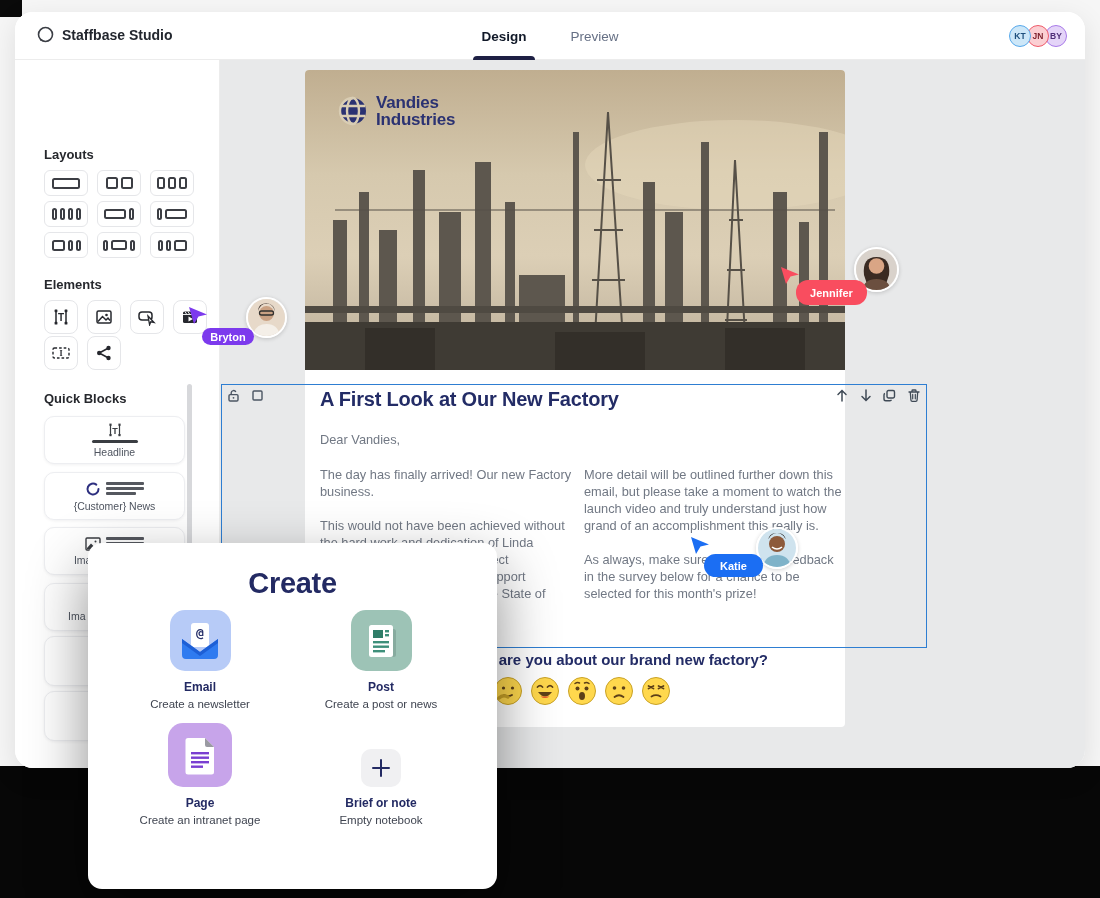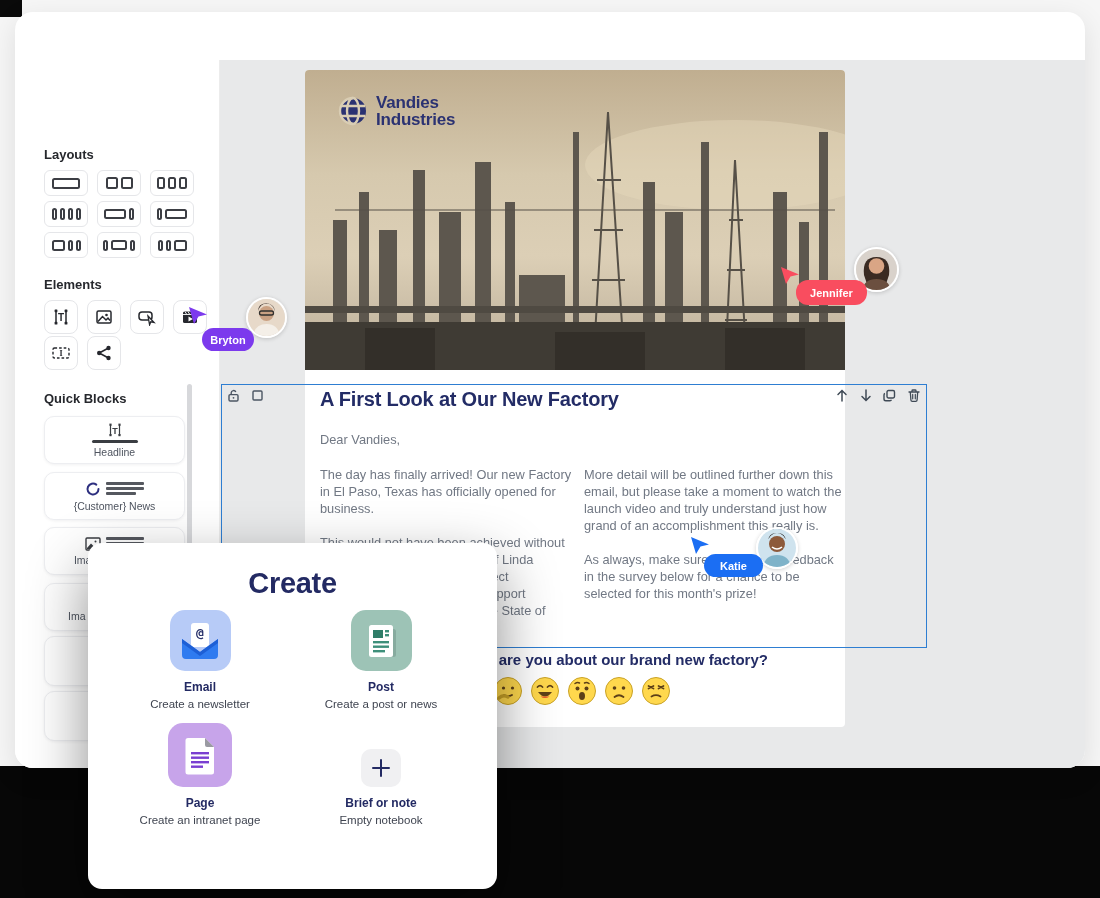--- a/index.html
+++ b/index.html
@@ -105,20 +105,38 @@
 </style>
 </head>
 <body>
 
 <div class="screen">
   <div class="bg-band"></div>
   <div class="bg-corner"></div>
 
   <div class="app">
 
+    <div class="topbar">
+      <div class="brandrow">
+        <svg class="sb-logo" viewBox="0 0 18 18">
+          <circle cx="9" cy="9" r="7.4" fill="none" stroke="#3b3e45" stroke-width="1.7"></circle>
+          <path d="M4.5 13.8 L3 16 L6 15" fill="#3b3e45" stroke="none"></path>
+        </svg>
+        <span class="app-name">Staffbase Studio</span>
+      </div>
+      <div class="tabs">
+        <div class="tab active">Design</div>
+        <div class="tab">Preview</div>
+      </div>
+      <div class="collab">
+        <div class="cv kt">KT</div>
+        <div class="cv jn">JN</div>
+        <div class="cv by">BY</div>
+      </div>
+    </div>
 
     <div class="sidebar">
       <div class="side-h" style="top:87px">Layouts</div>
 
       <div class="lay-btn" style="left:29px;top:110px">
           <i class="shp" style="width:28px;height:11px"></i>
         </div>
       <div class="lay-btn" style="left:82px;top:110px">
           <i class="shp" style="width:12px;height:12px"></i>
           <i class="shp" style="width:12px;height:12px"></i>
@@ -333,21 +351,20 @@
             <div class="brand-txt">Industries</div>
           </div>
         </div>
 
         <div class="doc-heading">A First Look at Our New Factory</div>
         <div class="doc-greeting">Dear Vandies,</div>
 
         <div class="col col-l">
           <p>
             <span class="ln">The day has finally arrived! Our new Factory</span>
-            <span class="ln">in El Paso, Texas has officially opened for</span>
             <span class="ln">business.</span>
           </p>
           <p>
             <span class="ln">This would not have been achieved without</span>
             <span class="ln">the hard work and dedication of Linda</span>
             <span class="ln">Christiansen, our Head of Project</span>
             <span class="ln">Management, as well as the support</span>
             <span class="ln">from the city of El Paso and the State of</span>
           </p>
         </div>
@@ -449,21 +466,21 @@
         </svg>
       <div class="avatar" style="left:231px;top:285px;width:41px;height:41px">
         <svg width="37" height="37" viewBox="0 0 37 37">
             <rect width="37" height="37" fill="#e7d9c9"></rect>
             <circle cx="18.5" cy="14.5" r="7.5" fill="#caa183"></circle>
             <path d="M10.5 12 a8 8 0 0 1 16 1 q1 -7 -8 -9 q-9 1 -8 8" fill="#2e2420"></path>
             <path d="M5 37 q2 -12 13.5 -12 q11.5 0 13.5 12 Z" fill="#f4efe8"></path>
             <rect x="11.5" y="12" width="14" height="4" rx="2" fill="none" stroke="#32312f" stroke-width="1.3"></rect>
           </svg>
       </div>
-      <div class="pill" style="left:187px;top:316px;width:52px;height:23px;background:#7c3aed">Bryton</div>
+      <div class="pill" style="left:187px;top:316px;width:52px;height:17px;background:#7c3aed">Bryton</div>
     </div>
 
     <div class="cursor">
       <svg style="position:absolute;left:763px;top:252px" width="24" height="24" viewBox="0 0 24 24">
           <path d="M3 3 L21 10.5 L12.5 12.5 L8 20 Z" fill="#f94d5f"></path>
         </svg>
       <div class="avatar" style="left:839px;top:235px;width:45px;height:45px">
         <svg width="41" height="41" viewBox="0 0 41 41">
             <rect width="41" height="41" fill="#d9d2cb"></rect>
             <path d="M8 26 q-2 -18 12.5 -18 q14.5 0 12.5 18 l-3 9 h-19 Z" fill="#3a2a22"></path>

